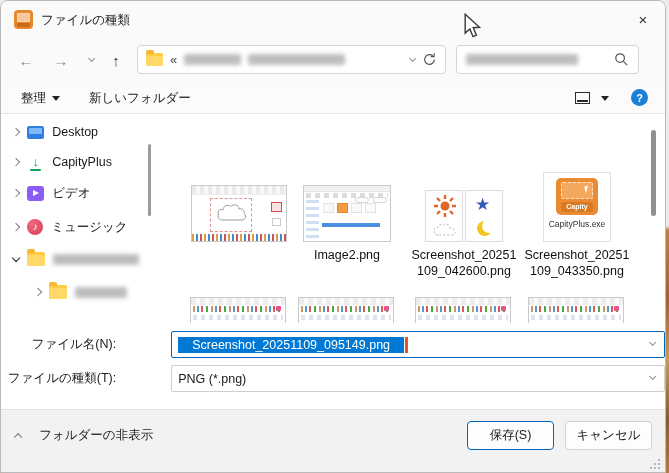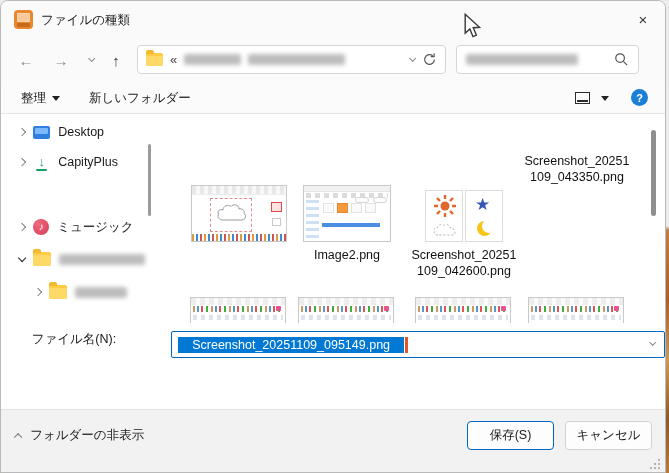--- a/index.html
+++ b/index.html
@@ -46,21 +46,21 @@
   .toolrow { left:0; top:80px; width:100%; height:33px; background:#fbfbfb; border-bottom:1px solid #e5e5e5; }
   .toolbtn { top:6px; height:22px; display:flex; align-items:center; gap:6px; color:#1b1b1b; padding:0 4px; }
   .tri-d { display:inline-block; width:0; height:0; border-left:4px solid transparent; border-right:4px solid transparent; border-top:5px solid #222; }
   .view-ic { width:15px; height:12px; border:1.6px solid #2b2b2b; position:relative; }
   .view-ic::after { content:""; position:absolute; left:1px; right:1px; bottom:1px; height:1.6px; background:#2b2b2b; }
   .help-btn { left:630px; top:8px; width:17px; height:17px; border-radius:50%; background:#1c7fd6; color:#fff; font-size:11px; font-weight:bold; display:flex; align-items:center; justify-content:center; }
 
   
   .content { left:0; top:113px; width:100%; height:209px; background:#fff; }
   .sidebar { left:0; top:0; width:163px; height:209px; overflow:hidden; }
-  .side-item { position:absolute; left:0; width:160px; height:28px; display:flex; align-items:center; gap:8px; padding-left:18px; }
+  .side-item { position:absolute; left:0; width:160px; height:28px; display:flex; align-items:center; gap:8px; padding-left:12px; }
   .side-item .chev { flex:0 0 auto; }
   .side-label { color:#191919; }
   .side-item.child { padding-left:34px; }
   .ic16 { width:17px; height:15px; position:relative; flex:0 0 auto; }
   .desk-ic { background:#2f7fe0; border-radius:2px; height:13px; }
   .desk-ic::after { content:""; position:absolute; left:2px; top:2px; right:2px; height:6px; background:#7db9ff; border-radius:1px; }
   .dl-ic { color:#14a05e; font-weight:bold; font-size:13px; text-align:center; line-height:13px; }
   .dl-ic::after { content:""; position:absolute; left:3px; right:3px; bottom:-1px; height:2px; background:#14a05e; border-radius:1px; }
   .vid-ic { background:#8b5cf6; border-radius:3px; height:15px; }
   .vid-ic::after { content:""; position:absolute; left:6px; top:4px; width:0; height:0; border-top:3.5px solid transparent; border-bottom:3.5px solid transparent; border-left:6px solid #fff; }
@@ -104,32 +104,32 @@
   .t4icon .band2 { position:absolute; left:5px; right:5px; bottom:3px; height:10px; background:#d97a20; border-radius:2px; color:#fff; font-size:7px; font-weight:bold; text-align:center; line-height:10px; }
   .t4cap { margin-top:4px; font-size:8.5px; color:#333; }
   .trow2 { position:absolute; top:183px; width:96px; height:40px; background:#fff; border:1px solid #c9c9c9; overflow:hidden; }
   .trow2 .a { position:absolute; left:0; right:0; top:0; height:7px; background:repeating-linear-gradient(90deg,#ededed 0 5px,#fafafa 5px 9px); }
   .trow2 .b { position:absolute; left:2px; right:2px; top:8px; height:6px; background:repeating-linear-gradient(90deg,#c96 0 2px,#fff 2px 4px,#59c 4px 6px,#fff 6px 8px,#d55 8px 10px,#fff 10px 13px,#4a4 13px 15px,#fff 15px 18px); filter:blur(.5px); }
   .trow2 .c { position:absolute; right:4px; top:8px; width:5px; height:5px; background:#e8538f; border-radius:1px; }
   .trow2 .d { position:absolute; left:2px; right:2px; top:17px; height:5px; background:repeating-linear-gradient(90deg,#dde4ee 0 4px,#fff 4px 8px); }
 
   
   .fields { left:0; top:322px; width:100%; height:86px; background:#fff; }
-  .frow { position:absolute; left:0; width:100%; height:27px; display:flex; align-items:flex-start;gap:48px; }
+  .frow { position:absolute; left:0; width:100%; height:27px; display:flex; align-items:center;gap:48px; }
   .flab { width:126px; text-align:right; padding-right:7px; color:#191919; }
   .combo { position:relative; width:509px; height:27px; background:#fff; display:flex; align-items:center; padding:0 26px 0 6px; }
   .combo .chev { position:absolute; right:9px; top:10px; }
   .combo.focus { border:1.5px solid #0067c0; border-radius:2px; }
   .combo.plain { border:1px solid #cfcfcf; border-radius:2px; }
   .seltext { background:#0078d4; color:#fff; padding:1px 14px; white-space:nowrap; }
   .caret { display:inline-block; width:3px; height:16px; background:#e1552a; margin-left:1px; vertical-align:middle; }
 
   
   .footer { left:0; top:408px; width:100%; height:65px; background:#f2f2f2; border-top:1px solid #e1e1e1; }
-  .hidefolders { left:14px; top:17px; display:flex; align-items:center; gap:9px; color:#1b1b1b; }
+  .hidefolders { left:14px; top:17px; display:flex; align-items:center; gap:18px; color:#1b1b1b; }
   .btn { position:absolute; top:11px; width:87px; height:29px; border-radius:4px; background:#fdfdfd; display:flex; align-items:center; justify-content:center; font-size:12.5px; color:#1b1b1b; }
   .btn.primary { left:466px; border:1px solid #0067c0; }
   .btn.plainb { left:564px; border:1px solid #d2d2d2; }
   .grip { right:5px; bottom:5px; width:10px; height:10px; }
   .grip i { position:absolute; width:2px; height:2px; background:#b5b5b5; }
 
   .cursor { left:461px; top:12px; width:22px; height:26px; z-index:50; }
 </style>
 </head>
 <body>
@@ -206,20 +206,25 @@
     <div class="abs sidebar">
       <div class="side-item" style="top:4px">
         <span class="chev r"></span>
         <span class="ic16 desk-ic"></span>
         <span class="side-label">Desktop</span>
       </div>
       <div class="side-item" style="top:34px">
         <span class="chev r"></span>
         <span class="ic16 dl-ic">↓</span>
         <span class="side-label">CapityPlus</span>
+      </div>
+      <div class="side-item" style="top:65px">
+        <span class="chev r"></span>
+        <span class="ic16 vid-ic"></span>
+        <span class="side-label">ビデオ</span>
       </div>
       <div class="side-item" style="top:99px">
         <span class="chev r"></span>
         <span class="mus-ic">♪</span>
         <span class="side-label">ミュージック</span>
       </div>
       <div class="side-item" style="top:131px">
         <span class="chev d" style="border-color:#222;border-width:0 1.8px 1.8px 0"></span>
         <span class="sfolder"></span>
         <span class="blurblock" style="width:86px"></span>
@@ -291,20 +296,30 @@
             <div class="panel">
               <span class="star">★</span>
               <div class="moon"></div>
             </div>
           </div>
         </div>
         <div class="flabel">Screenshot_20251109_042600.png</div>
       </div>
 
       <div class="fitem" style="left:360px">
+        <div class="thumbwrap">
+          <div class="t4card">
+            <div class="t4icon">
+              <div class="scr2"></div>
+              <div class="cur"></div>
+              <div class="band2">Capity</div>
+            </div>
+            <div class="t4cap">CapityPlus.exe</div>
+          </div>
+        </div>
         <div class="flabel">Screenshot_20251109_043350.png</div>
       </div>
 
       <div class="trow2" style="left:26px">
           <div class="a"></div>
           <div class="b"></div>
           <div class="c"></div>
           <div class="d"></div>
         </div>
       <div class="trow2" style="left:134px">
@@ -332,20 +347,27 @@
 
   <div class="abs fields">
     <div class="frow" style="top:8px">
       <div class="flab">ファイル名(N):</div>
       <div class="combo focus">
         <span class="seltext">Screenshot_20251109_095149.png</span>
         <span class="caret"></span>
         <span class="chev d small"></span>
       </div>
     </div>
+    <div class="frow" style="top:42px">
+      <div class="flab">ファイルの種類(T):</div>
+      <div class="combo plain">
+        <span>PNG (*.png)</span>
+        <span class="chev d small"></span>
+      </div>
+    </div>
   </div>
 
   <div class="abs footer">
     <div class="abs hidefolders">
       <span class="chev u"></span>
       <span>フォルダーの非表示</span>
     </div>
     <div class="btn plainb">
         <span>キャンセル</span>
       </div>

